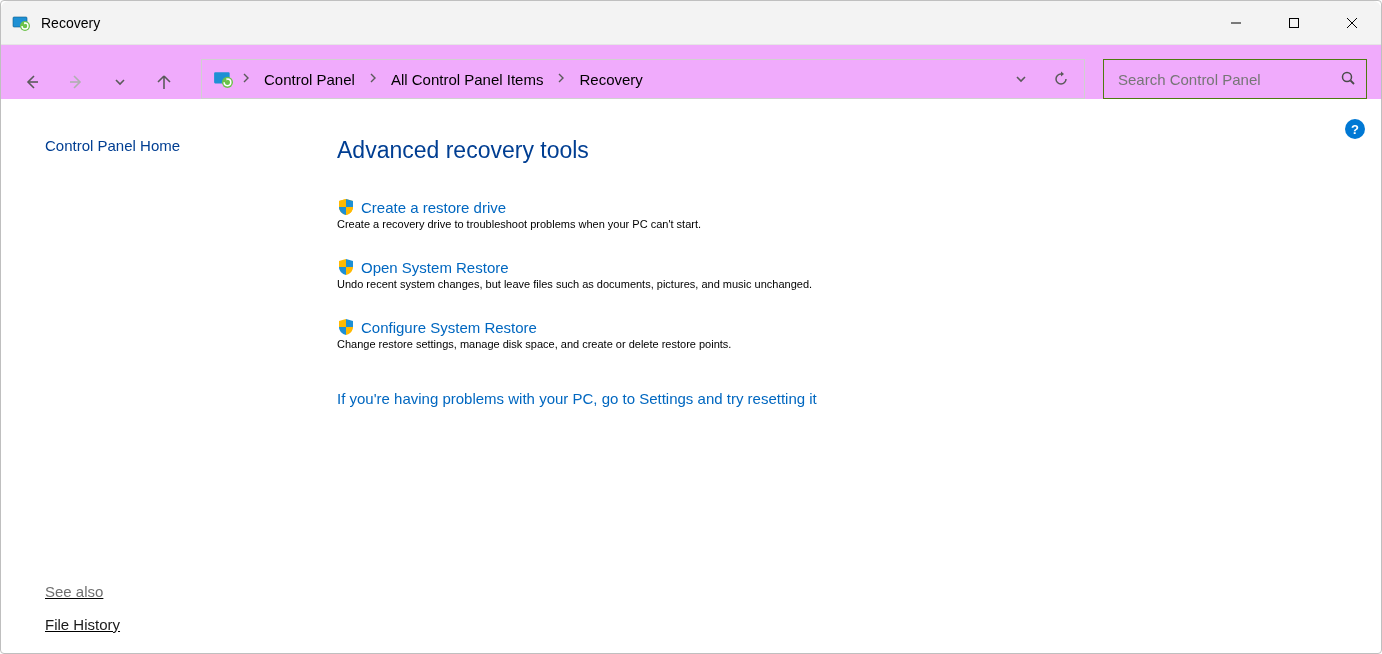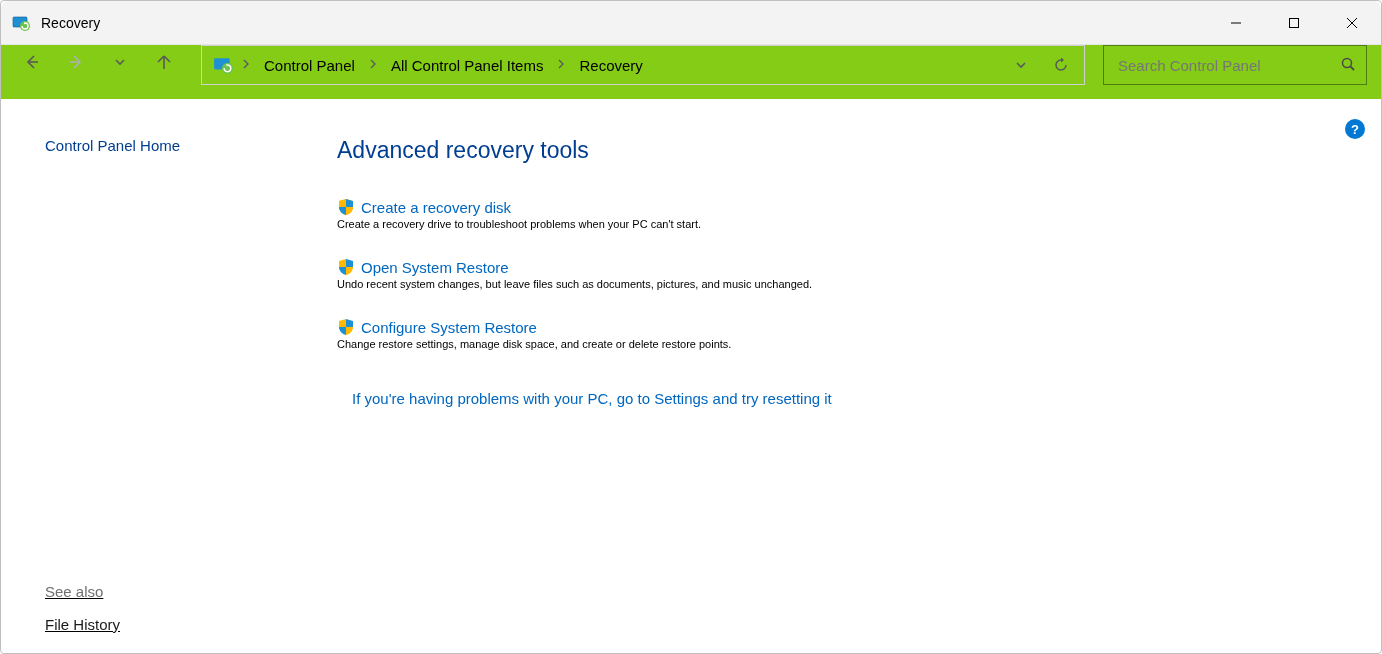--- a/index.html
+++ b/index.html
@@ -43,24 +43,24 @@
   .titlebar .win-btn {
     width: 58px; height: 44px;
     display: flex; align-items: center; justify-content: center;
     color: #000;
   }
   .titlebar .win-btn svg { display:block; }
   
   .toolbar {
     height: 54px;
     display: flex;
-    align-items: flex-start;
+    align-items: flex-end;
     padding: 0 14px;
     gap: 4px;
-    background: #84cc16;
+    background: #f0abfc;
   }
   .nav-btn {
     width: 34px; height: 34px;
     display:flex; align-items:center; justify-content:center;
     color: #5a5a5a;
     margin-right: 6px;
   }
   .nav-btn.disabled { color: #b0b0b0; }
   .address-bar {
     flex: 1;
@@ -171,21 +171,20 @@
     color: #000;
     font-size: 11px;
     margin-top: 2px;
   }
   .reset-link {
     color: #0067c0;
     font-size: 15px;
     text-decoration: none;
     display:inline-block;
     margin-top: 12px;
-    margin-left: 15px;
   }
   .help-badge {
     position: absolute;
     top: 20px;
     right: 16px;
     width: 20px; height: 20px;
     border-radius: 50%;
     background: #0078d4;
     color: #fff;
     display:flex;align-items:center;justify-content:center;
@@ -331,21 +330,21 @@
         <div class="tool-link-row">
           <span class="shield">
             <svg width="18" height="18" viewBox="0 0 18 18">
               <path d="M9 1 L16 3 V9 C16 13 13 16 9 17 C5 16 2 13 2 9 V3 Z" fill="#ffb900"></path>
               <path d="M9 1 L16 3 V9 L9 9 Z" fill="#1e90d4"></path>
               <path d="M9 9 L2 9 V3 L9 1 Z" fill="#ffb900"></path>
               <path d="M9 9 L16 9 C16 13 13 16 9 17 Z" fill="#ffb900"></path>
               <path d="M9 9 L2 9 C2 13 5 16 9 17 Z" fill="#1e90d4"></path>
             </svg>
           </span>
-          <a class="tool-link" href="#">Create a recovery disk</a>
+          <a class="tool-link" href="#">Create a restore drive</a>
         </div>
         <div class="tool-desc">Create a recovery drive to troubleshoot problems when your PC can't start.</div>
       </div>
 
       <div class="tool-item">
         <div class="tool-link-row">
           <span class="shield">
             <svg width="18" height="18" viewBox="0 0 18 18">
               <path d="M9 1 L16 3 V9 L9 9 Z" fill="#1e90d4"></path>
               <path d="M9 9 L2 9 V3 L9 1 Z" fill="#ffb900"></path>

